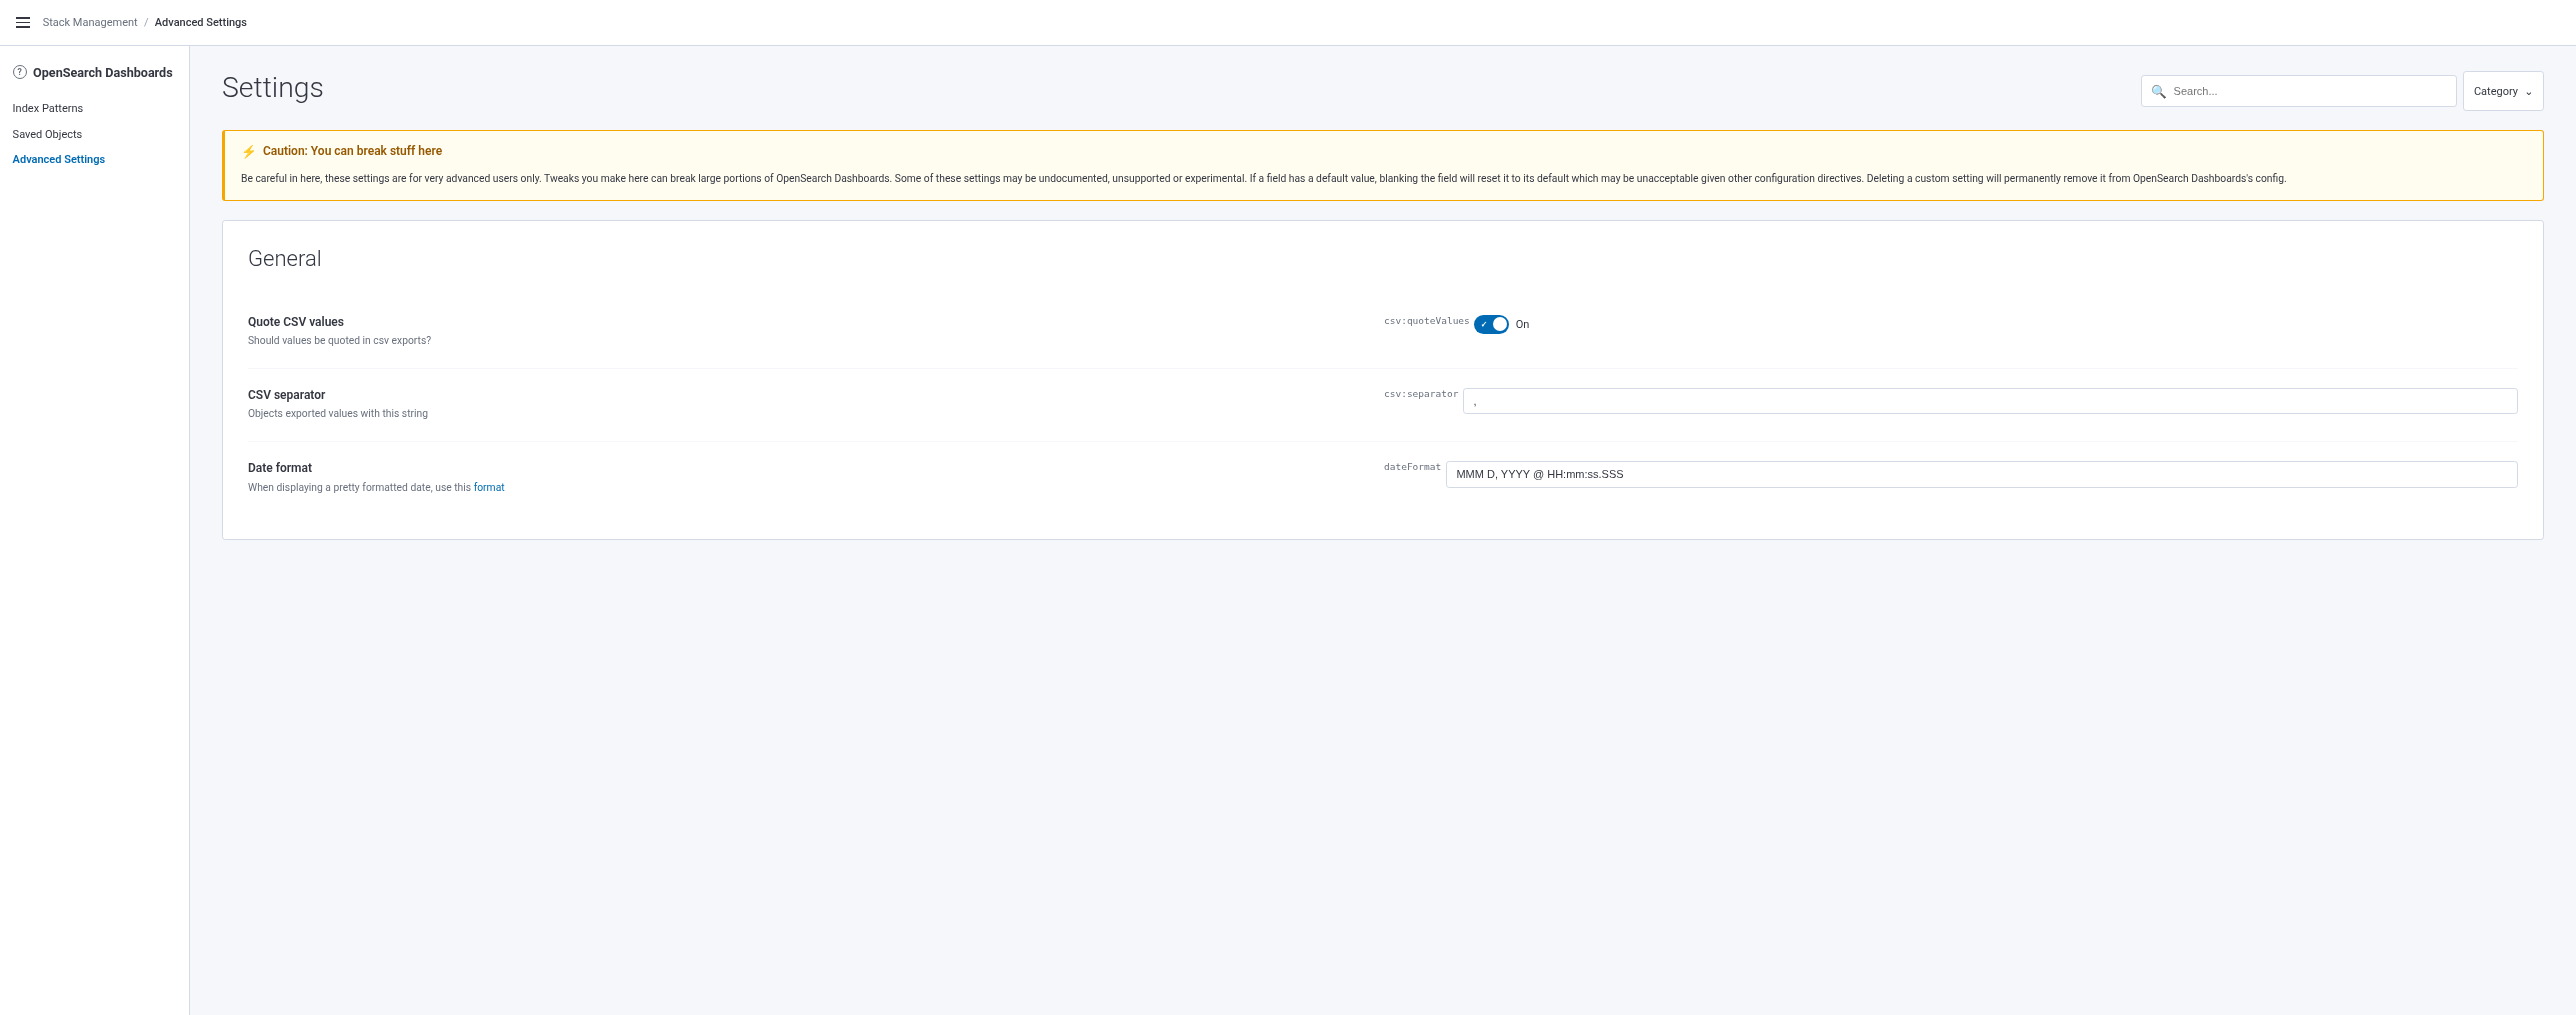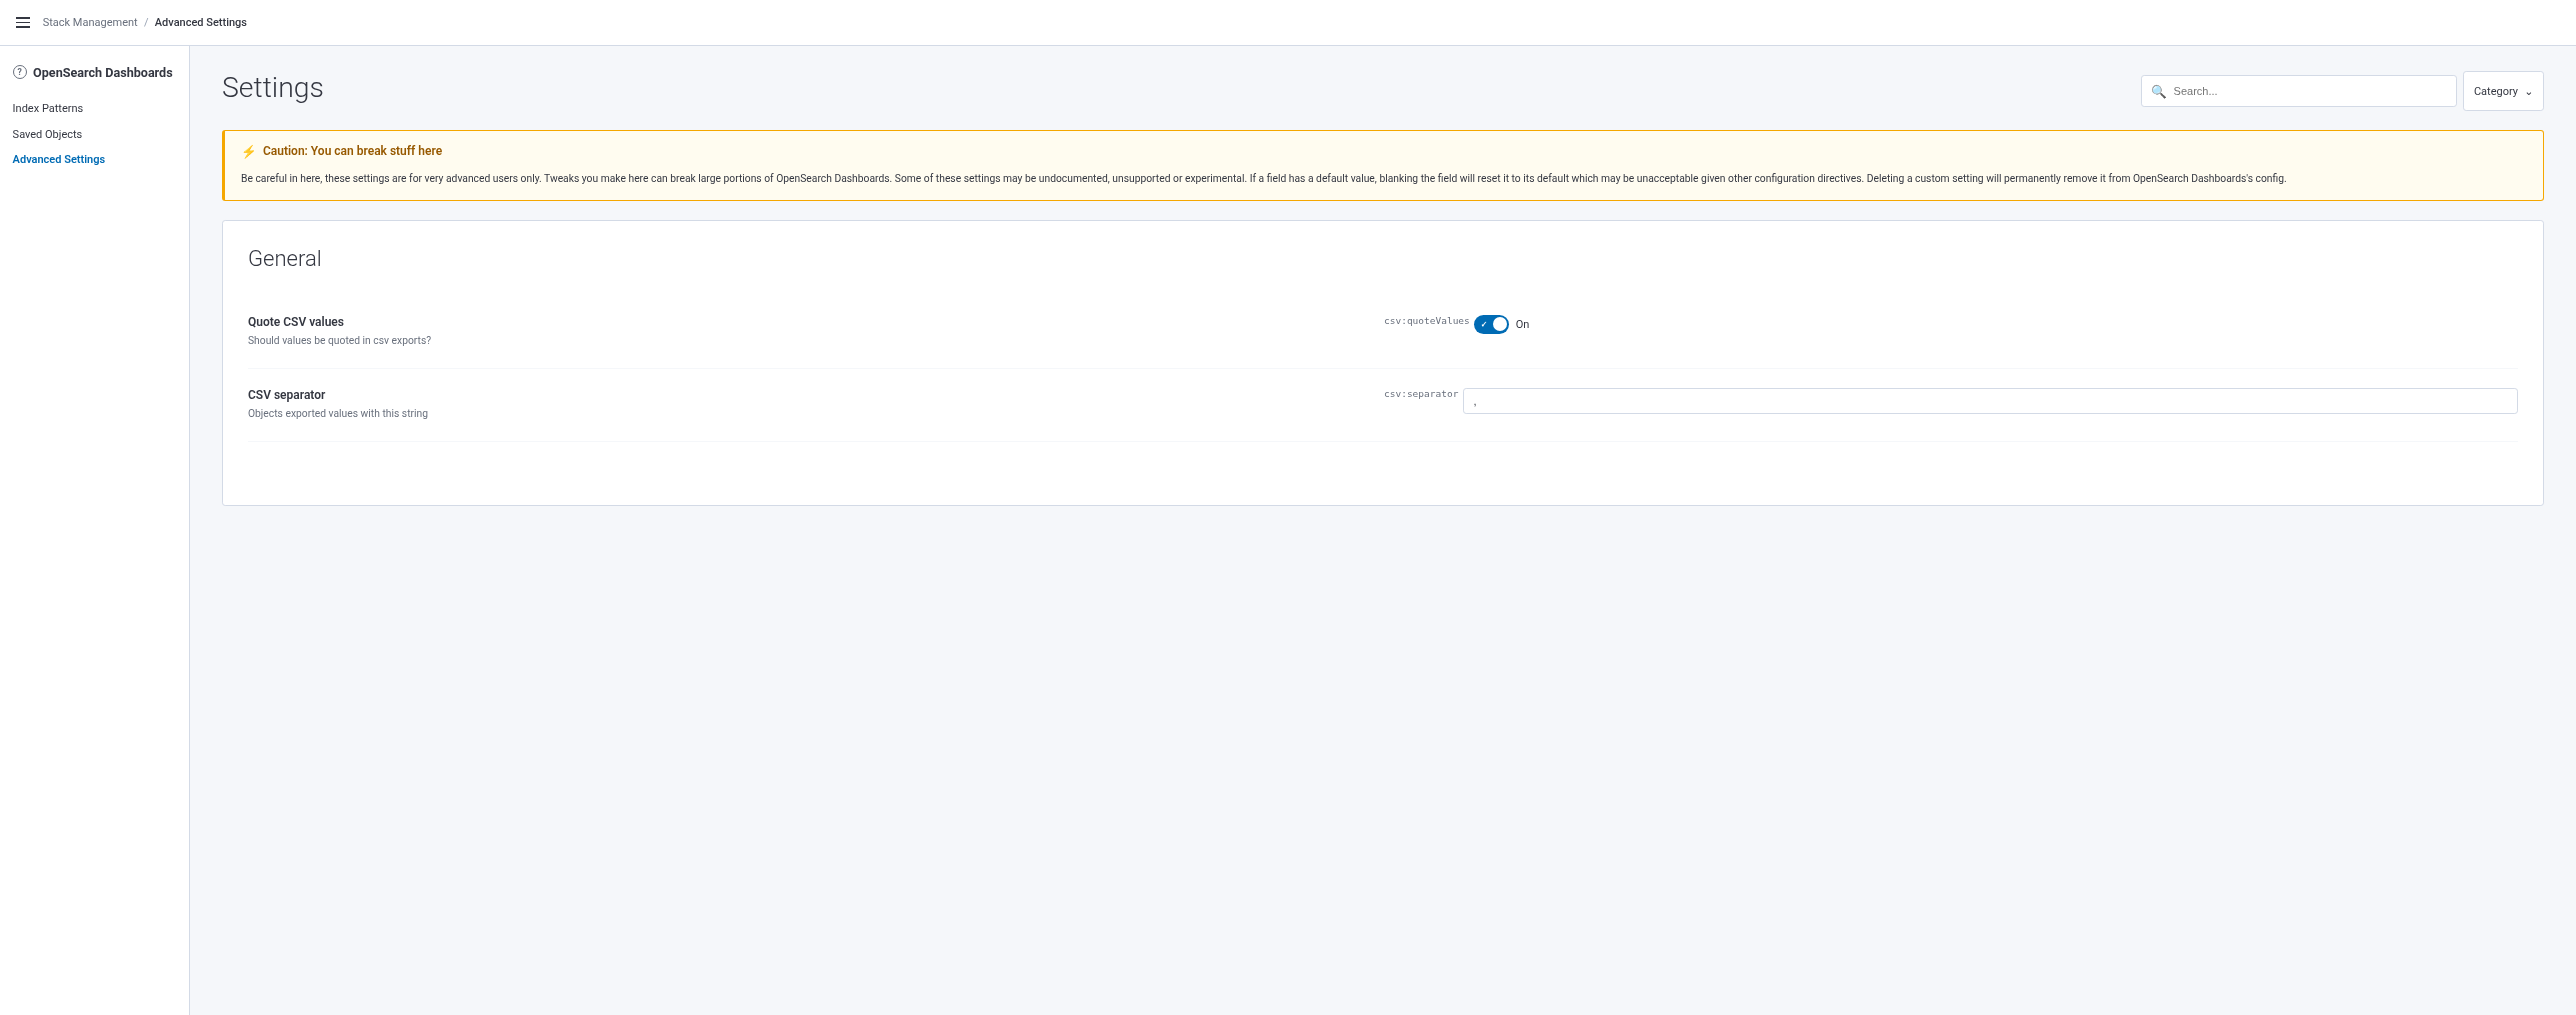--- a/index.html
+++ b/index.html
@@ -403,18 +403,29 @@
           <div class="setting-label">CSV separator</div>
           <div class="setting-description">Objects exported values with this string</div>
         </div>
         <div class="setting-control">
           <div class="setting-key">csv:separator</div>
           <input class="setting-input" type="text" value="," style="">
         </div>
       </div>
 
       <div class="setting-row">
+        <div class="setting-left">
+          <div class="setting-label">Date format</div>
+          <div class="setting-description">
+            <span>When displaying a pretty formatted date, use this </span>
+            <a href="#">format</a>
+          </div>
+        </div>
+        <div class="setting-control">
+          <div class="setting-key">dateFormat</div>
+          <input class="setting-input" type="text" value="MMM D, YYYY @ HH:mm:ss.SSS" style="">
+        </div>
       </div>
 
     </div>
   </main>
 </div>
 
 
 </body></html>

